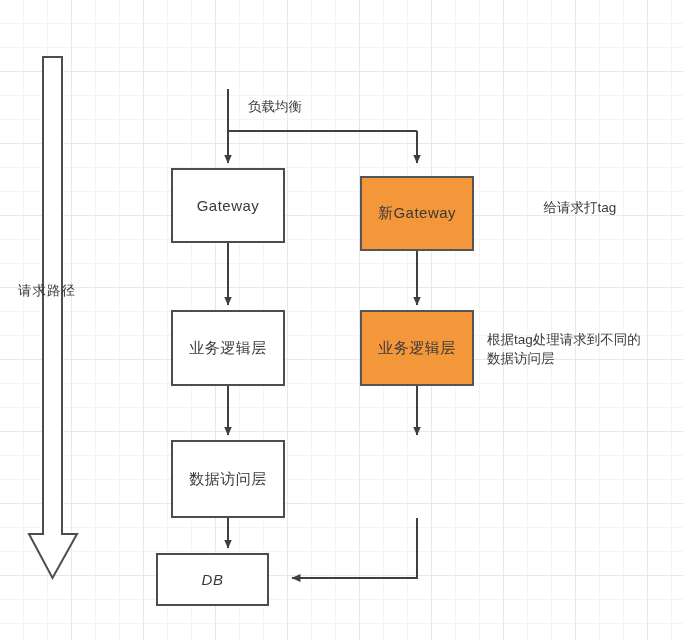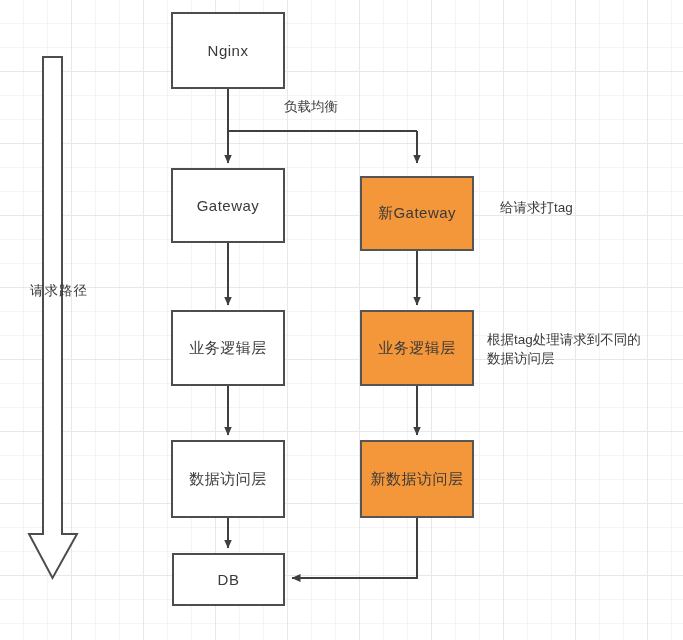--- a/index.html
+++ b/index.html
@@ -62,21 +62,20 @@
     width:683px;height:640px;
     z-index:2;
     pointer-events:none;
   }
   .bigarrow-label{
     position:absolute;
     color:#3a3a3a;
     font-size:13.5px;
     letter-spacing:1px;
     z-index:6;
-    margin-left:12px;
   }
 </style>
 </head>
 <body>
 
 <div id="canvas">
 
   <svg class="wires" viewBox="0 0 683 640" xmlns="http://www.w3.org/2000/svg">
     <defs>
       <marker id="ah" markerWidth="11" markerHeight="11" refX="8.5" refY="4" orient="auto" markerUnits="userSpaceOnUse">
@@ -94,23 +93,20 @@
     <path d="M228,386 L228,435" fill="none" stroke="#3f3f3f" stroke-width="2" marker-end="url(#ah)"></path>
     <path d="M228,518 L228,548" fill="none" stroke="#3f3f3f" stroke-width="2" marker-end="url(#ah)"></path>
 
     <path d="M417,243 L417,305" fill="none" stroke="#3f3f3f" stroke-width="2" marker-end="url(#ah)"></path>
     <path d="M417,386 L417,435" fill="none" stroke="#3f3f3f" stroke-width="2" marker-end="url(#ah)"></path>
     <path d="M417,518 L417,578 L292,578" fill="none" stroke="#3f3f3f" stroke-width="2" marker-end="url(#ah)"></path>
   </svg>
 
   <div class="bigarrow-label" style="left:18px;top:282px;">请求路径</div>
 
-  <div class="node" style="left:171px;top:12px;width:114px;height:77px;">
-    <span>Nginx</span>
-  </div>
 
   <div class="node" style="left:171px;top:168px;width:114px;height:75px;text-align:center;">
     <span>Gateway</span>
   </div>
 
   <div class="node orange" style="left:360px;top:168px;width:114px;height:75px;margin-top:8px;">
     <span>新Gateway</span>
   </div>
 
   <div class="node" style="left:171px;top:310px;width:114px;height:76px;">
@@ -118,28 +114,25 @@
   </div>
 
   <div class="node orange" style="left:360px;top:310px;width:114px;height:76px;">
     <span>业务逻辑层</span>
   </div>
 
   <div class="node" style="left:171px;top:440px;width:114px;height:78px;">
     <span>数据访问层</span>
   </div>
 
-  <div class="node orange" style="left:360px;top:440px;width:114px;height:78px;">
-    <span>新数据访问层</span>
-  </div>
 
-  <div class="node" style="left:172px;top:553px;width:113px;height:53px;">
+  <div class="node" style="left:156px;top:553px;width:113px;height:53px;font-style:italic;">
     <span>DB</span>
   </div>
 
-  <div class="edge-label" style="left:248px;top:98px;margin-left:36px;">负载均衡</div>
+  <div class="edge-label" style="left:248px;top:98px;">负载均衡</div>
 
-  <div class="note" style="left:500px;top:198px;width:160px;text-align:left;">给请求打tag</div>
+  <div class="note" style="left:500px;top:198px;width:160px;text-align:center;">给请求打tag</div>
 
   <div class="note" style="left:487px;top:330px;width:192px;">根据tag处理请求到不同的
 数据访问层</div>
 
 </div>
 
 </body></html>

